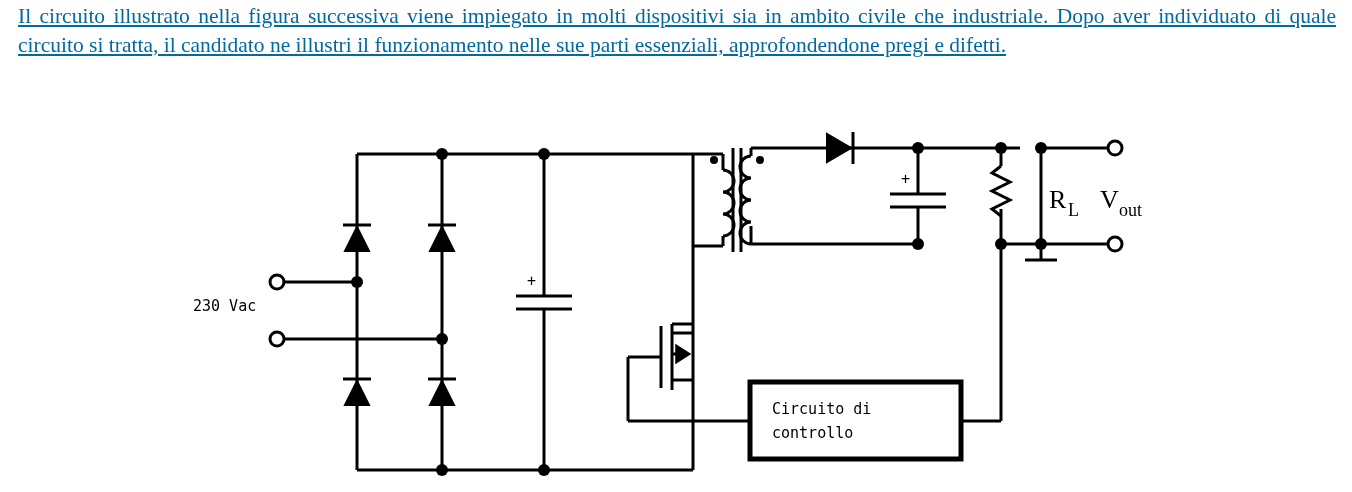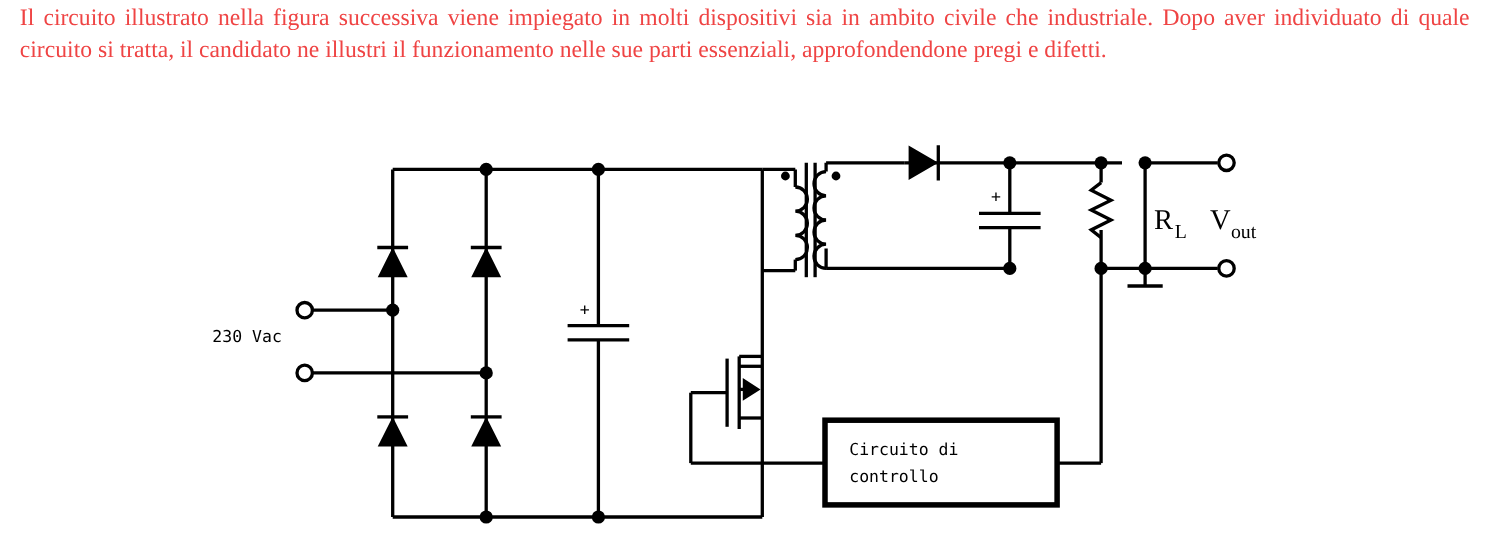--- a/index.html
+++ b/index.html
@@ -18,21 +18,22 @@
   #question-text {
     position: absolute;
     left: 18px;
     top: 2px;
     width: 1318px;
     font-family: "Liberation Serif", serif;
     font-size: 21.5px;
     line-height: 29px;
     text-align: justify;
     text-justify: inter-word;
-    color: #ef4444;
+    color: #0369a1;
+    text-decoration: underline;
   }
   #figure-wrap {
     position: absolute;
     left: 0;
     top: 118px;
     width: 1352px;
     height: 374px;
   }
   svg.schematic {
     display: block;

